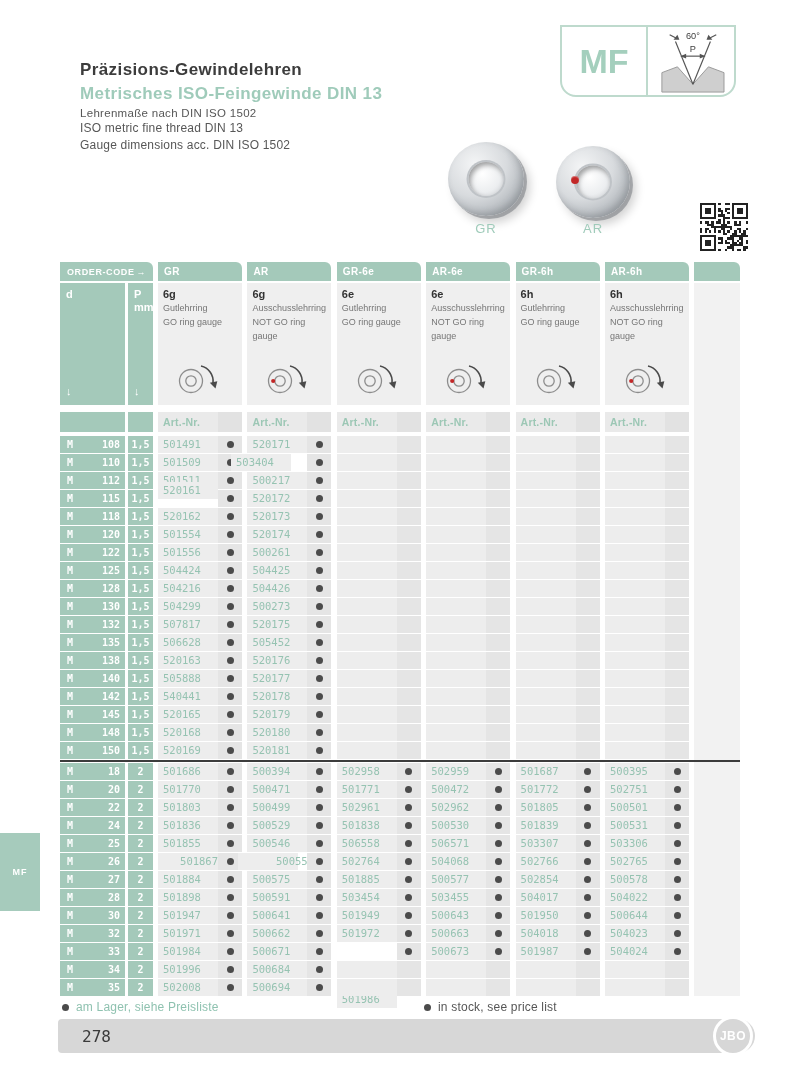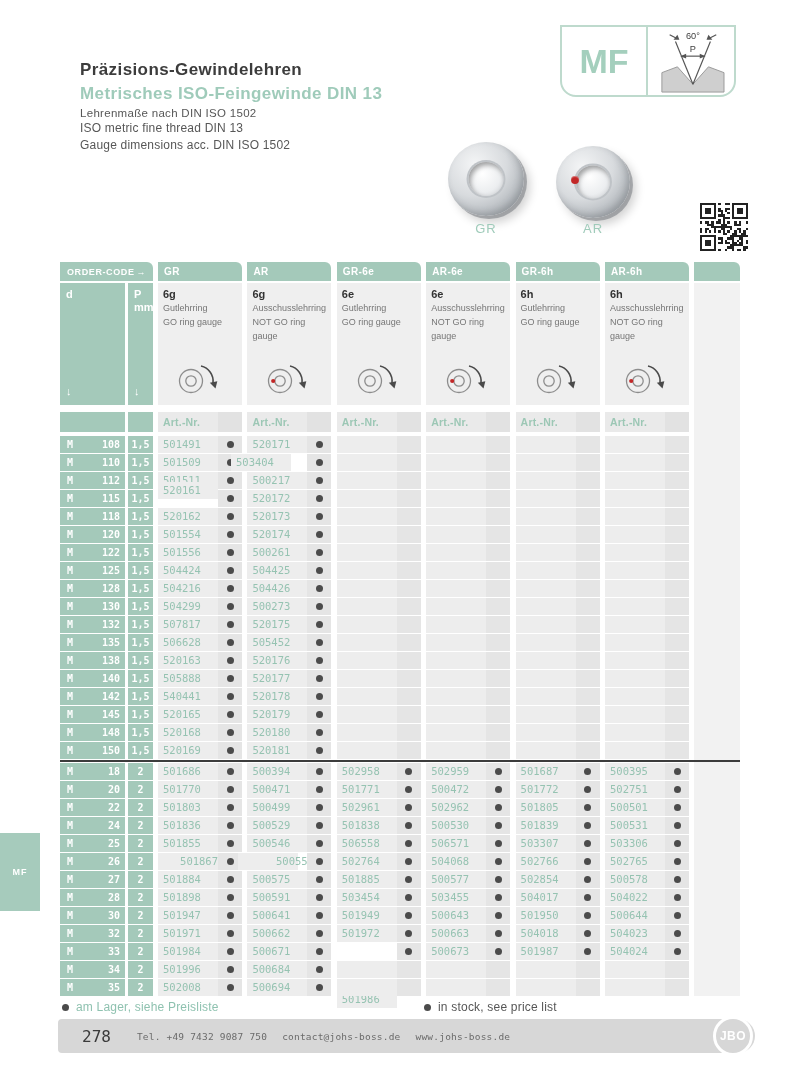--- a/index.html
+++ b/index.html
@@ -1151,24 +1151,19 @@
       <span class="de">am Lager, siehe Preisliste</span>
     </div>
     <div class="item" style="left:364px;top:0;">
       <span class="dot"></span>
       <span class="en">in stock, see price list</span>
     </div>
   </div>
 
   <div class="foot">
     <span class="pg">278</span>
-    <span class="contacts">
-      <span>Tel. +49 7432 9087 750</span>
-      <span>contact@johs-boss.de</span>
-      <span>www.johs-boss.de</span>
-    </span>
   </div>
   <div class="jbo">
     <span>JBO</span>
   </div>
 
   <div class="sidetab">MF</div>
 </div>
 
 </body></html>

